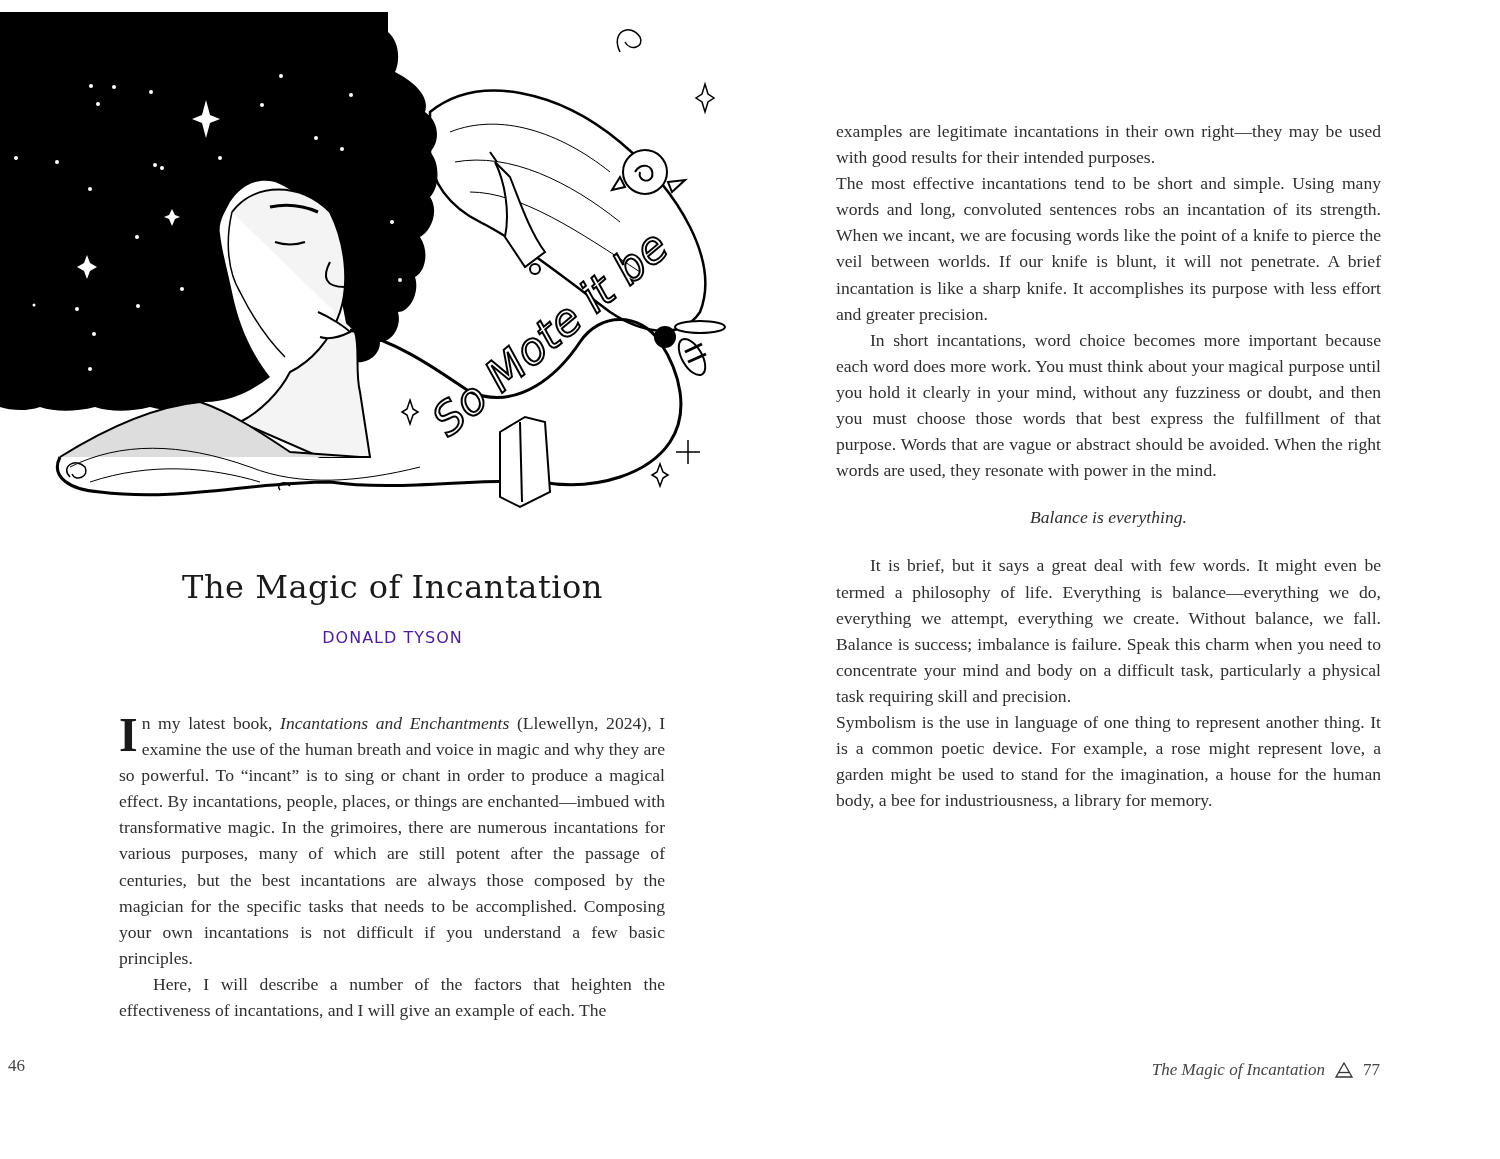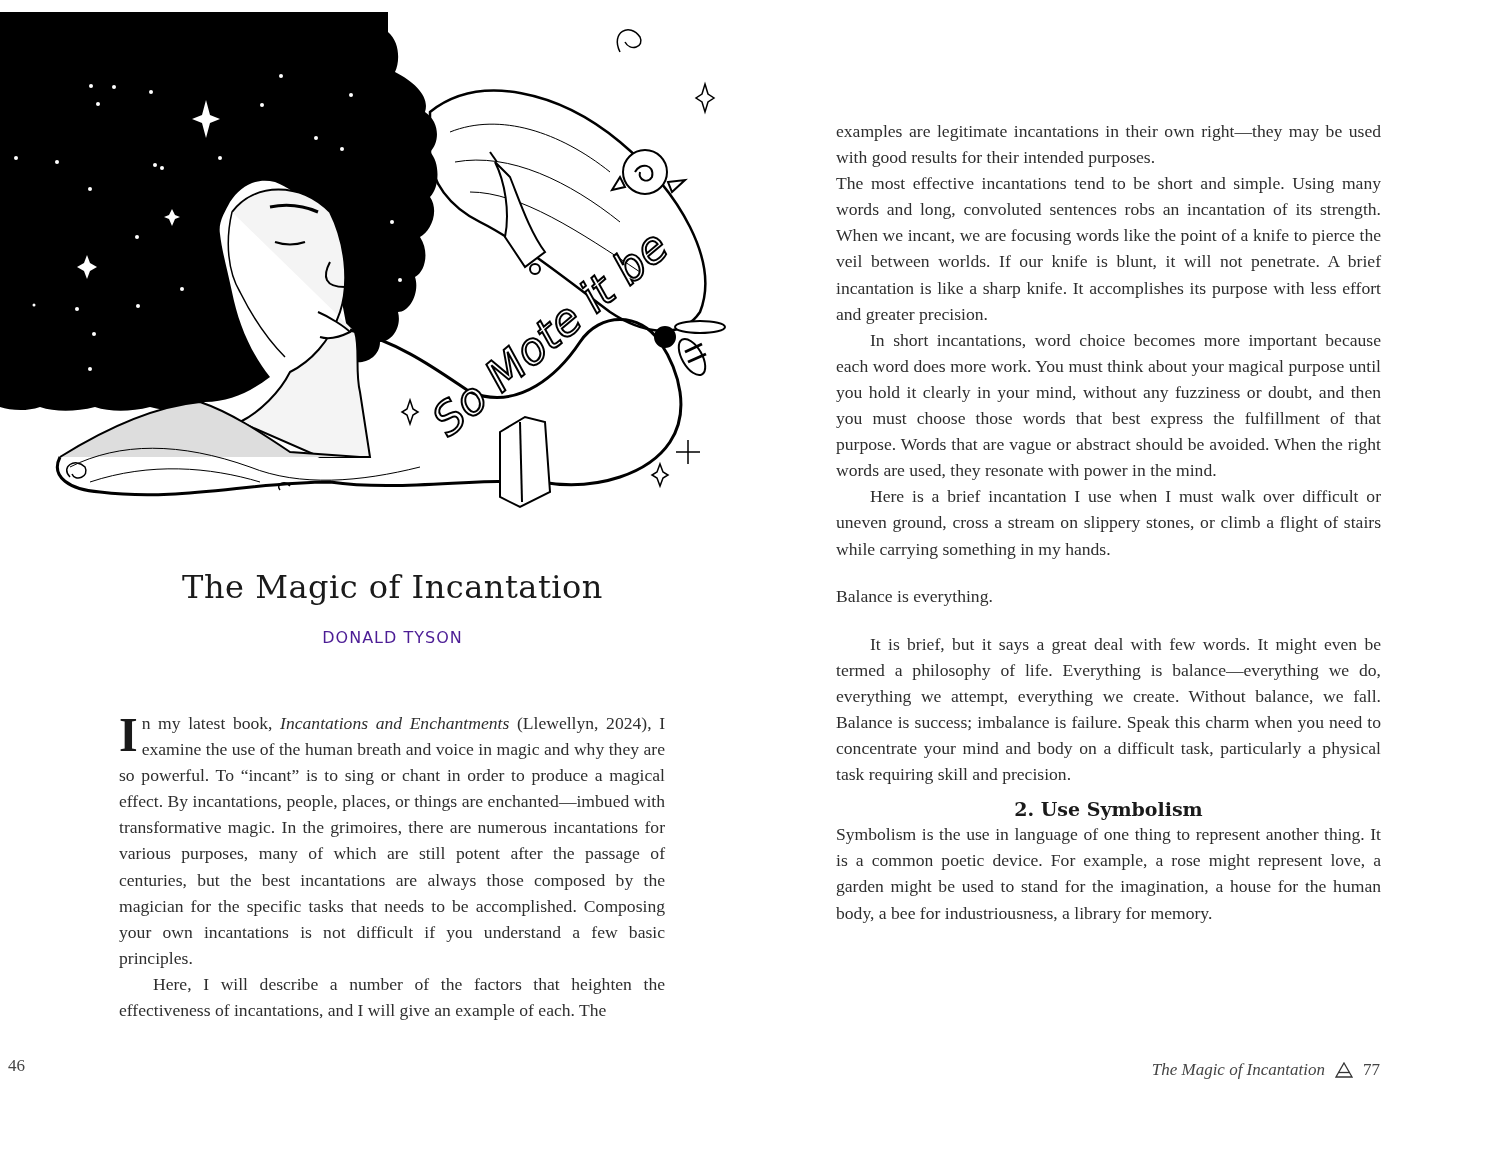--- a/index.html
+++ b/index.html
@@ -17,21 +17,21 @@
 
   .body-text { font-size: 17.6px; line-height: 26.1px; text-align: justify; color: #2e2e2e; }
   .body-text p { margin: 0; }
   .indent { text-indent: 34px; }
 
   .left-body { position: absolute; left: 119px; width: 546px; top: 698px; }
   .dropcap { float: left; font-size: 48px; line-height: 40px; margin: 5px 4px 0 0; font-weight: bold; color: #1a1a1a; font-family: "Liberation Serif", serif; }
   .right-body { position: absolute; left: 86px; width: 545px; top: 106px; }
 
   .subhead { text-align: center; font-family: "DejaVu Serif", serif; font-size: 19px; color: #1a1a1a; margin: 10px 0 0 0; line-height: 24px; }
-  .quote { margin: 21px 0 22px 0 !important; }
+  .quote { text-align: center; font-style: italic; margin: 21px 0 22px 0 !important; }
 
   .folio-left { position: absolute; left: 0; width: 785px; top: 1044px; text-align: left; font-size: 17px; color: #444; margin-left: 8px; }
   .folio-right { position: absolute; right: 120px; top: 1048px; font-size: 17px; color: #444; display: flex; align-items: center; gap: 10px; }
   .folio-right .running-head { font-style: italic; }
   .triangle-icon { display: inline-block; width: 18px; height: 16px; }
 </style>
 </head>
 <body>
 
 <div class="spread">
@@ -139,25 +139,23 @@
 
     <div class="folio-left">46</div>
   </div>
 
   <div class="page page-right">
     <div class="right-body body-text">
       <p>examples are legitimate incantations in their own right—they may be used with good results for their intended purposes.</p>
 
       <p>The most effective incantations tend to be short and simple. Using many words and long, convoluted sentences robs an incantation of its strength. When we incant, we are focusing words like the point of a knife to pierce the veil between worlds. If our knife is blunt, it will not penetrate. A brief incantation is like a sharp knife. It accomplishes its purpose with less effort and greater precision.</p>
       <p class="indent">In short incantations, word choice becomes more important because each word does more work. You must think about your magical purpose until you hold it clearly in your mind, without any fuzziness or doubt, and then you must choose those words that best express the fulfillment of that purpose. Words that are vague or abstract should be avoided. When the right words are used, they resonate with power in the mind.</p>
-      <p class="indent">Here is a brief incantation I use when I must walk over difficult or uneven ground, cross a stream on slippery stones, or climb a flight of stairs while carrying something in my hands.</p>
       <p class="quote">Balance is everything.</p>
       <p class="indent">It is brief, but it says a great deal with few words. It might even be termed a philosophy of life. Everything is balance—everything we do, everything we attempt, everything we create. Without balance, we fall. Balance is success; imbalance is failure. Speak this charm when you need to concentrate your mind and body on a difficult task, particularly a physical task requiring skill and precision.</p>
 
-      <h2 class="subhead">2. Use Symbolism</h2>
       <p>Symbolism is the use in language of one thing to represent another thing. It is a common poetic device. For example, a rose might represent love, a garden might be used to stand for the imagination, a house for the human body, a bee for industriousness, a library for memory.</p>
     </div>
 
     <div class="folio-right">
       <span class="running-head">The Magic of Incantation</span>
       <svg class="triangle-icon" viewBox="0 0 18 16">
         <path d="M9,1 L17,15 L1,15 Z" fill="none" stroke="#333" stroke-width="1.3"></path>
         <line x1="3.5" y1="10.5" x2="14.5" y2="10.5" stroke="#333" stroke-width="1.3"></line>
       </svg>
       <span>77</span>

